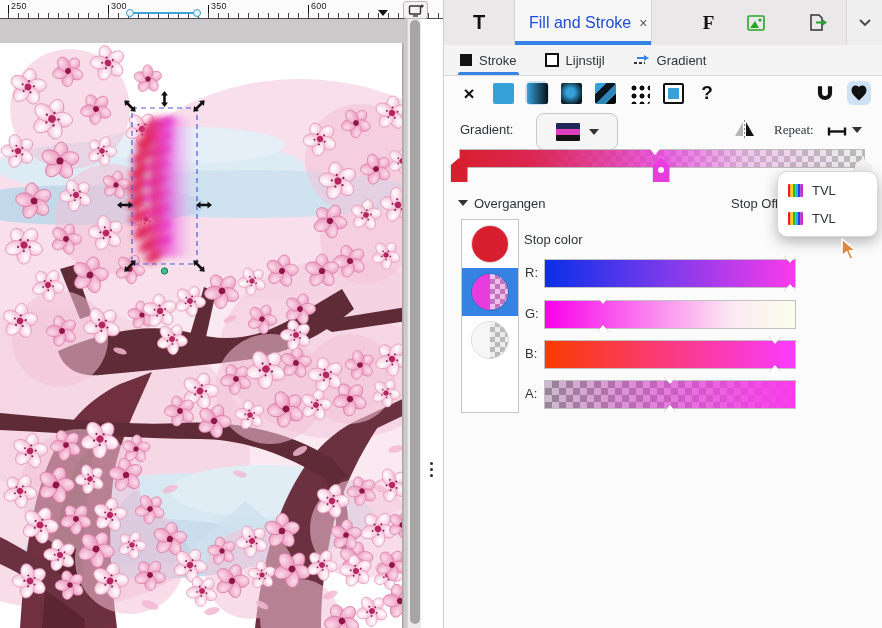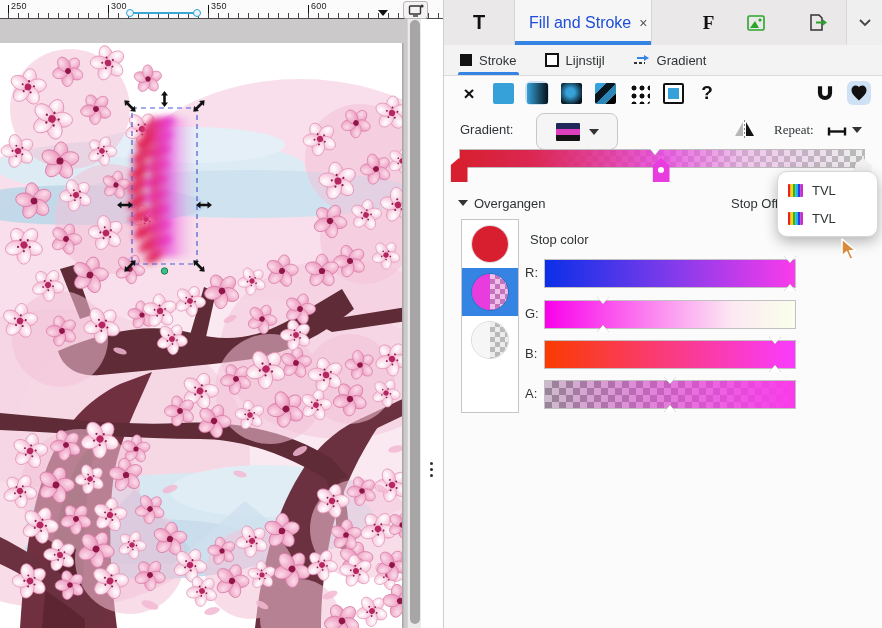--- a/index.html
+++ b/index.html
@@ -109,21 +109,21 @@
   .stoprow{height:48px;display:flex;align-items:center;justify-content:center;}
   .stoprow.sel{background:#3584e4;}
   .scirc{width:38px;height:38px;border-radius:50%;overflow:hidden;display:flex;border:1px solid rgba(0,0,0,.15);box-sizing:border-box;}
   .scirc i{display:block;width:50%;height:100%;}
   .ck{background:repeating-conic-gradient(#b9b9b9 0% 25%,#ececec 0% 50%);background-size:10px 10px;}
   .c-red{background:#d81f30;}
   .c-mag{background:#e93cdf;}
   .c-magck{background:repeating-conic-gradient(#c473bd 0% 25%,#eebfe9 0% 50%);background-size:10px 10px;}
   .c-wht{background:#f6f6f6;}
   
-  .stoplbl{position:absolute;left:86px;top:232px;font-size:13px;color:#2e3436;}
+  .stoplbl{position:absolute;left:80px;top:232px;font-size:13px;color:#2e3436;}
   .chrow{position:absolute;left:81px;width:353px;height:34px;}
   .r-r{top:257px}.r-g{top:298px}.r-b{top:338px}.r-a{top:378px}
   .chlbl{position:absolute;left:0;top:8px;width:16px;font-size:13px;color:#2e3436;text-align:left;}
   .track{position:absolute;left:19px;top:2px;width:252px;height:29px;border:1px solid #c2c0c0;box-sizing:border-box;}
   .t-r{background:linear-gradient(90deg,#0a2fe8,#7f3beb 50%,#fa3beb);}
   .t-g{background:linear-gradient(90deg,#fa00eb,#fce9f3 75%,#faffeb);}
   .t-b{background:linear-gradient(90deg,#fa3b00,#fa3b80 50%,#fa3bff);}
   .t-a{background:
         linear-gradient(90deg,rgba(250,59,235,.10),rgba(250,59,235,1)),
         repeating-conic-gradient(#8d8d8d 0% 25%,#c9c9c9 0% 50%);

